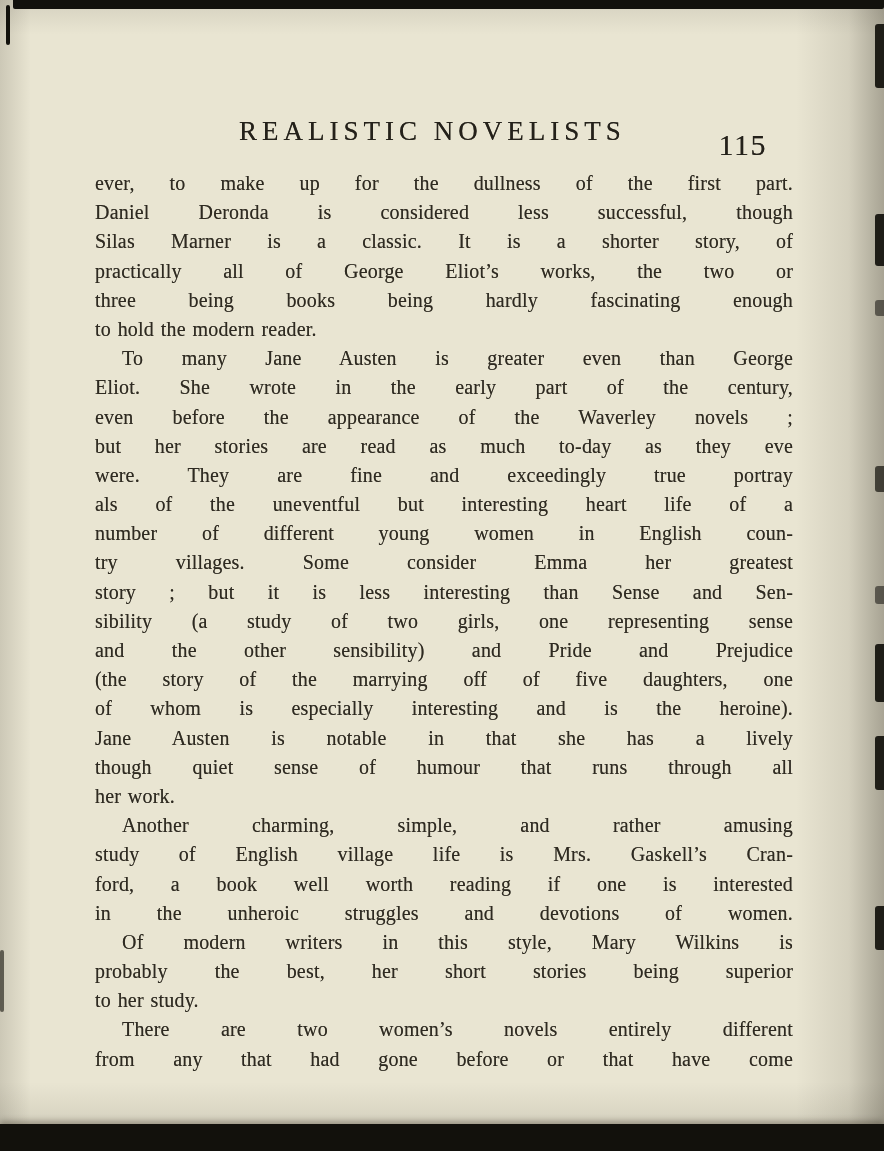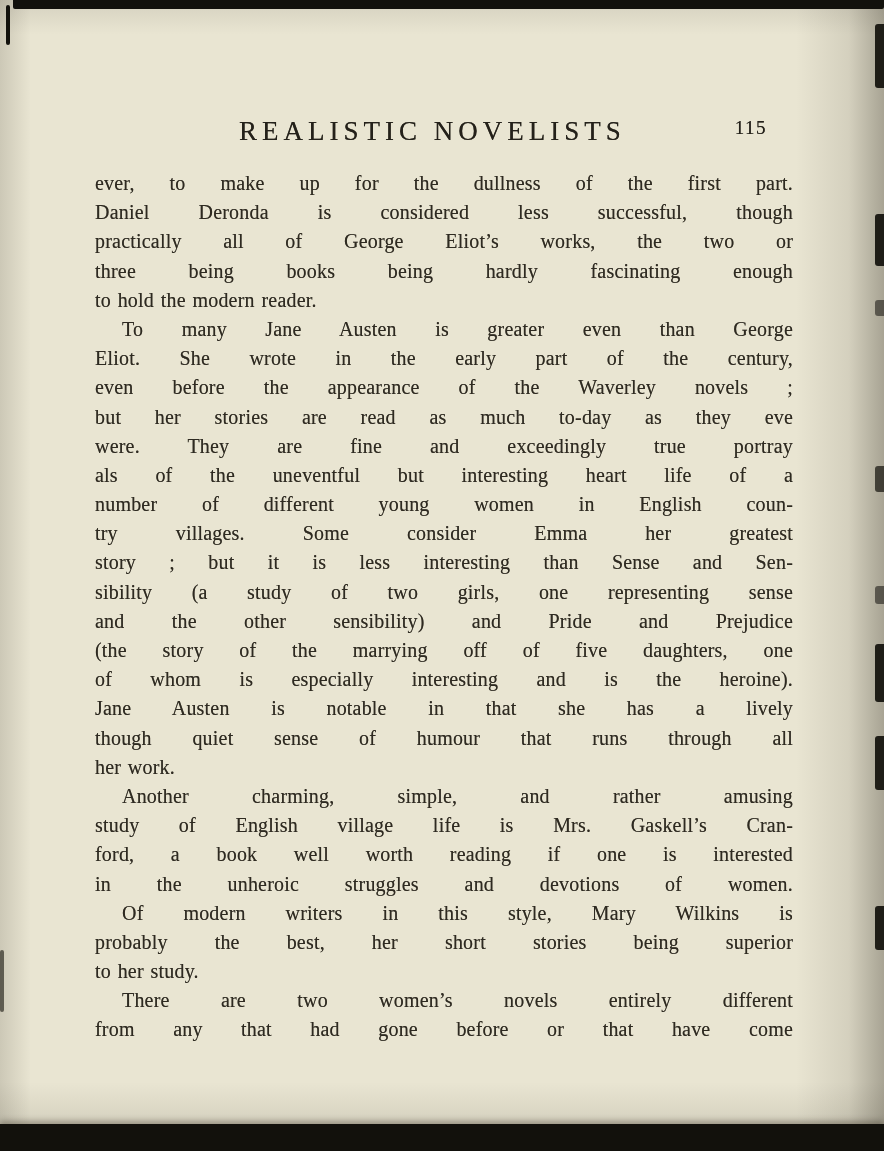--- a/index.html
+++ b/index.html
@@ -34,22 +34,22 @@
   .m7{top:736px;height:54px;}
   .m8{top:906px;height:44px;}
   
   .header{position:absolute;top:116px;left:95px;width:698px;height:38px;}
   .title{
     position:absolute;left:50%;transform:translateX(-53%);
     font-size:27px;letter-spacing:5px;white-space:nowrap;
     color:#24211a;text-shadow:0 0 .5px rgba(36,33,26,.7);
   }
   .pagenum{
-    position:absolute;right:26px;top:1px;
-    font-size:19px;letter-spacing:1.5px;color:#24211a;
+    position:absolute;right:26px;top:12px;
+    font-size:30px;letter-spacing:1.5px;color:#24211a;
     text-shadow:0 0 .5px rgba(36,33,26,.7);
   }
   
   .body-text{position:absolute;top:169px;left:95px;width:698px;}
   .line{
     font-size:20px;line-height:29.2px;height:29.2px;
     white-space:nowrap;
     text-align:justify;text-align-last:justify;
     word-spacing:1.5px;letter-spacing:.2px;
     color:var(--ink);
@@ -76,20 +76,21 @@
   <div class="mark m8"></div>
 
   <div class="header">
     <span class="title">REALISTIC NOVELISTS</span>
     <span class="pagenum">115</span>
   </div>
 
   <div class="body-text">
       <div class="line">ever, to make up for the dullness of the first part.</div>
       <div class="line">Daniel Deronda is considered less successful, though</div>
+      <div class="line">Silas Marner is a classic.  It is a shorter story, of</div>
       <div class="line">practically all of George Eliot’s works, the two or</div>
       <div class="line">three being books being hardly fascinating enough</div>
       <div class="line nojust">to hold the modern reader.</div>
       <div class="line indent">To many Jane Austen is greater even than George</div>
       <div class="line">Eliot.  She wrote in the early part of the century,</div>
       <div class="line">even before the appearance of the Waverley novels ;</div>
       <div class="line">but her stories are read as much to-day as they eve</div>
       <div class="line">were.  They are fine and exceedingly true portray</div>
       <div class="line">als of the uneventful but interesting heart life of a</div>
       <div class="line">number of different young women in English coun-</div>

